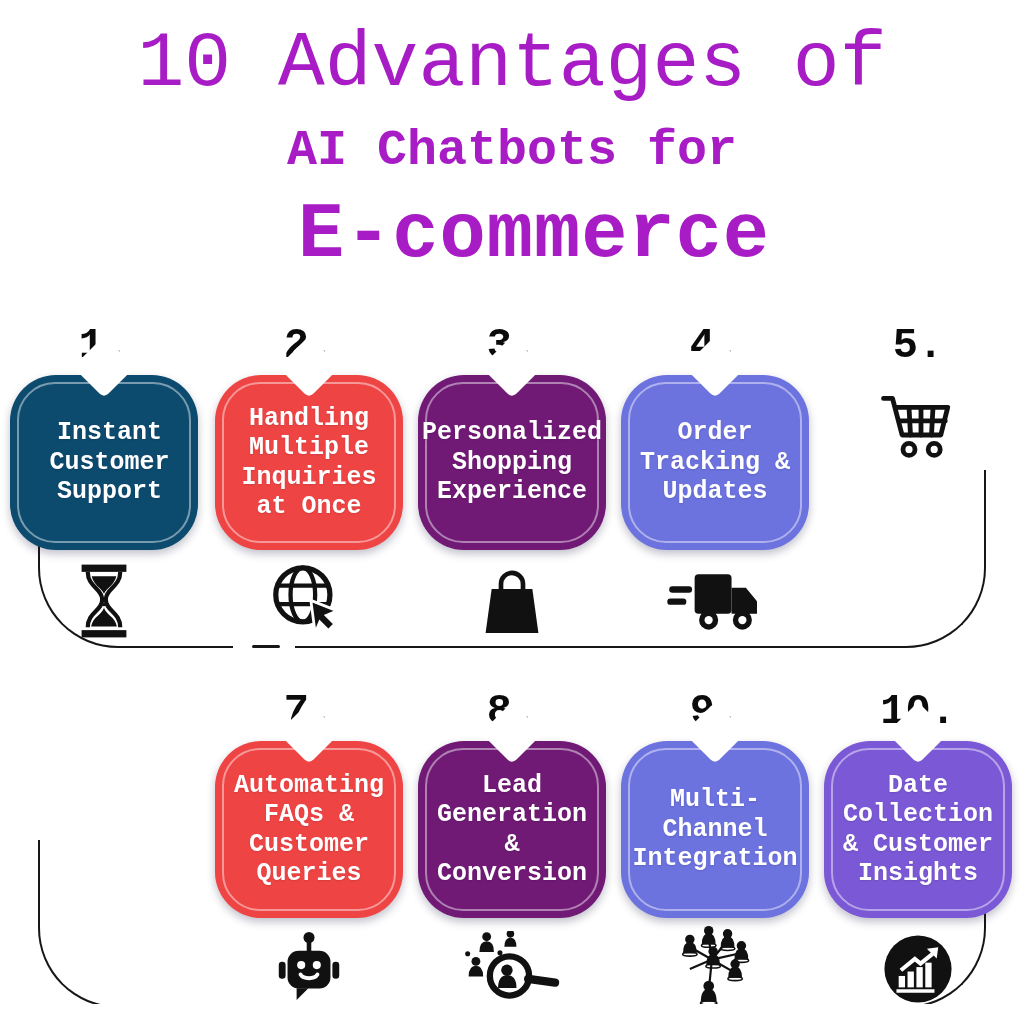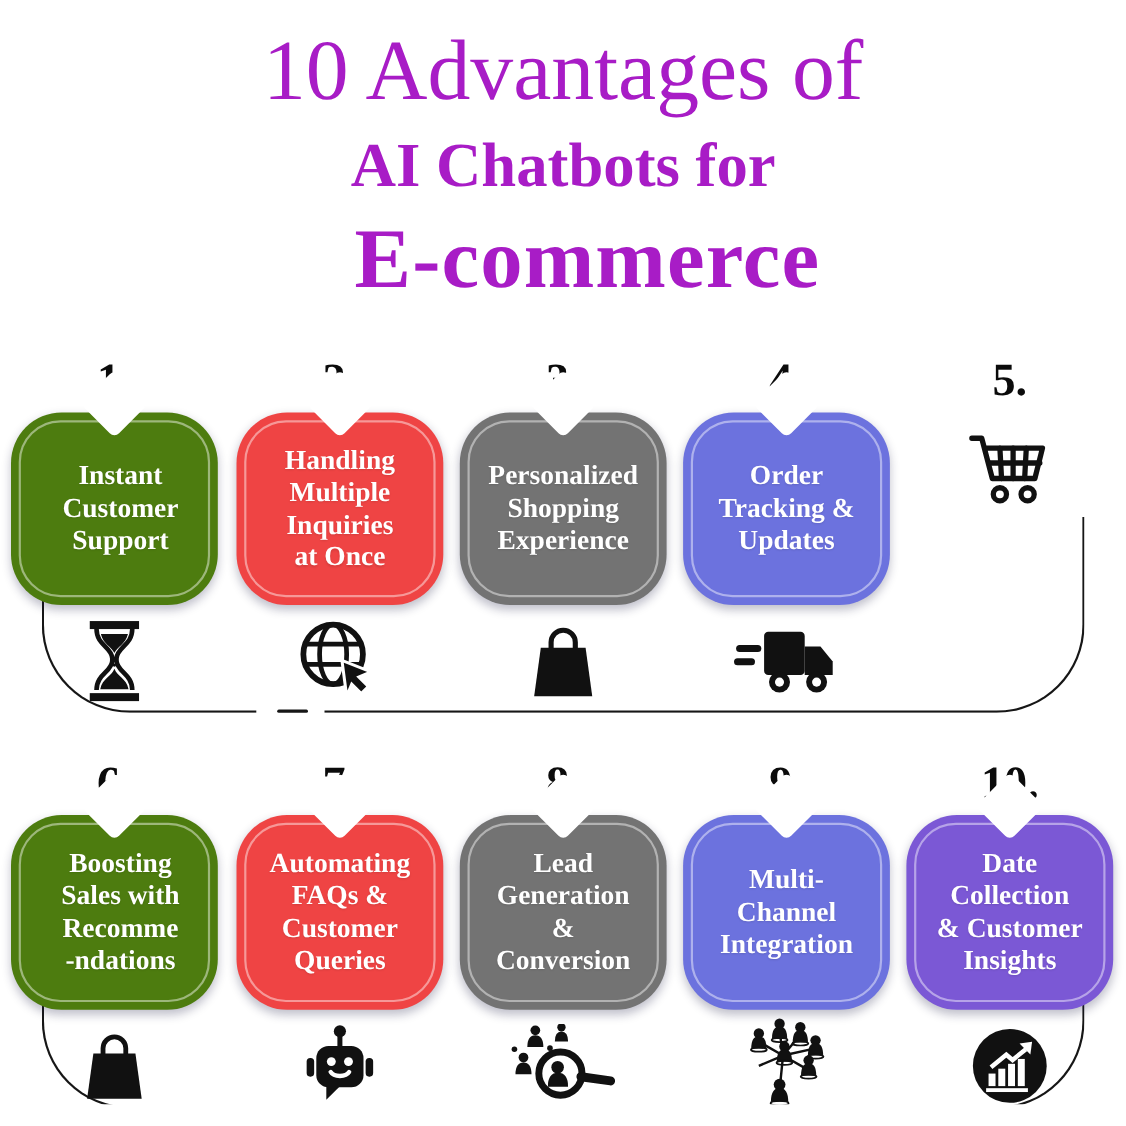--- a/index.html
+++ b/index.html
@@ -1,22 +1,22 @@
 <!DOCTYPE html>
 <html><head>
 <meta charset="utf-8">
 <style>
   html,body{margin:0;padding:0;background:#ffffff;}
   #page{position:relative;width:1024px;height:1004px;background:#ffffff;overflow:hidden;
-        font-family:Liberation Serif, serif;}
+        font-family:Liberation Mono, monospace;}
 
   
   .title{position:absolute;top:20px;left:0;width:100%;text-align:center;color:#A81CC6;}
   .title .t1{font-size:78px;font-weight:400;line-height:88px;letter-spacing:0px;}
-  .title .t2{font-size:57px;font-weight:700;line-height:85px;letter-spacing:0px;}
+  .title .t2{font-size:50px;font-weight:700;line-height:85px;letter-spacing:0px;}
   .title .t3{font-size:77px;font-weight:700;line-height:85px;letter-spacing:1px;padding-left:44px;}
 
   
   .tray{position:absolute;left:38px;width:948px;border:2.6px solid #161616;border-top:none;
         border-radius:0 0 80px 80px;z-index:0;box-sizing:border-box;}
   .tray.row1{top:470px;height:178px;}
   .tray.row2{top:840px;height:168px;}
   .tray-gap{position:absolute;left:233px;top:642px;width:62px;height:9px;background:#ffffff;z-index:1;}
   .tray-dash{position:absolute;left:252px;top:644.5px;width:28px;height:3px;background:#161616;
              border-radius:2px;z-index:1;}
@@ -34,23 +34,23 @@
   .card::before{ 
     content:"";position:absolute;top:-30px;left:50%;width:44px;height:44px;margin-left:-22px;
     background:#ffffff;transform:rotate(45deg);border-radius:6px;}
   .card::after{ 
     content:"";position:absolute;left:7px;right:7px;top:7px;bottom:7px;
     border:2px solid rgba(255,255,255,.45);border-radius:38px;pointer-events:none;}
   .card-label{position:relative;z-index:1;color:#ffffff;font-size:25px;font-weight:700;
         text-align:center;line-height:1.18;white-space:pre-line;padding:0 4px;
         text-shadow:0 1px 2px rgba(0,0,0,.12);}
 
-  .c-green {background:#4d7c0f;padding-left:11px;}
+  .c-green {background:#0c4a6e;padding-left:11px;}
   .c-teal  {background:#ef4444;}
-  .c-blue  {background:#737373;}
+  .c-blue  {background:#701a75;}
   .c-indigo{background:#6C72DE;}
   .c-purple{background:#7B58D5;}
 
   .icon{height:94px;display:flex;align-items:center;justify-content:center;padding-top:4px;}
   .icon svg{display:block;}
 </style>
 </head>
 <body>
 
 <div id="page">
@@ -147,35 +147,20 @@
         <g stroke="#111" stroke-width="1.6" fill="none" stroke-linejoin="round" stroke-linecap="round">
           <path d="M1.5 2.8 h3 L7.7 15 h12.9 l2.3 -9.2 H5.9"></path>
           <path d="M10 5.8 l.5 9.2 M14 5.8 v9.2 M18 5.8 l-.5 9.2 M6.9 10.3 h15.2"></path>
           <circle cx="10" cy="19.8" r="2"></circle>
             <circle cx="18.4" cy="19.8" r="2"></circle>
         </g>
       </svg>
     </div>
   </div>
 
-  <div class="slot row-b col1">
-    <div class="num">6.</div>
-    <div class="card c-green">
-      <div class="card-label">Boosting
-Sales with
-Recomme
--ndations</div>
-    </div>
-    <div class="icon">
-      <svg width="62" height="68" viewBox="0 0 24 26">
-        <path d="M8 12 V6.8 a4 4 0 0 1 8 0 V12" fill="none" stroke="#111" stroke-width="1.7"></path>
-        <path d="M4.6 8.6 h14.8 L21.6 24.6 H2.4 Z" fill="#111"></path>
-      </svg>
-    </div>
-  </div>
 
   <div class="slot row-b col2">
     <div class="num">7.</div>
     <div class="card c-teal">
       <div class="card-label">Automating
 FAQs &amp;
 Customer
 Queries</div>
     </div>
     <div class="icon">

